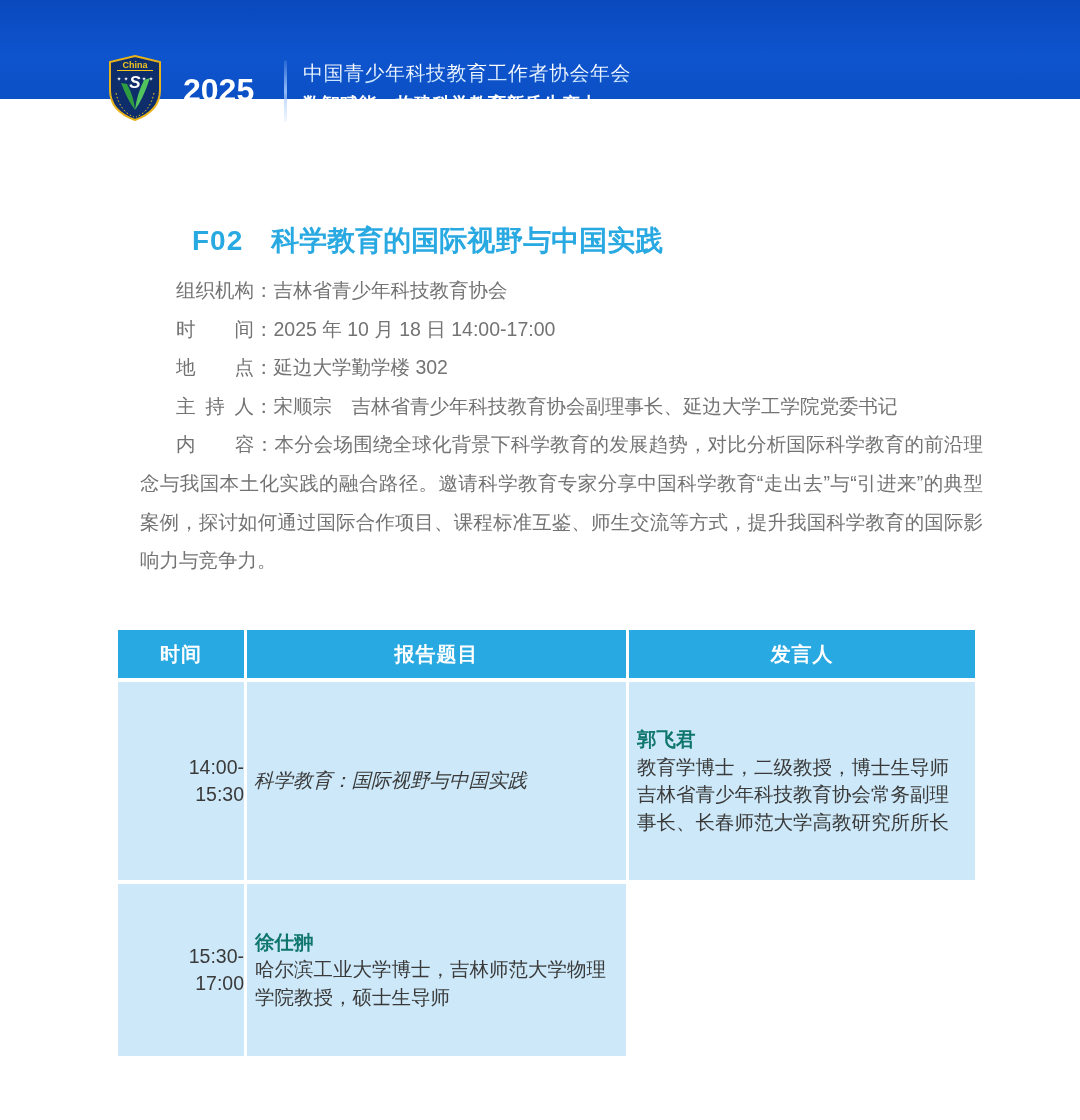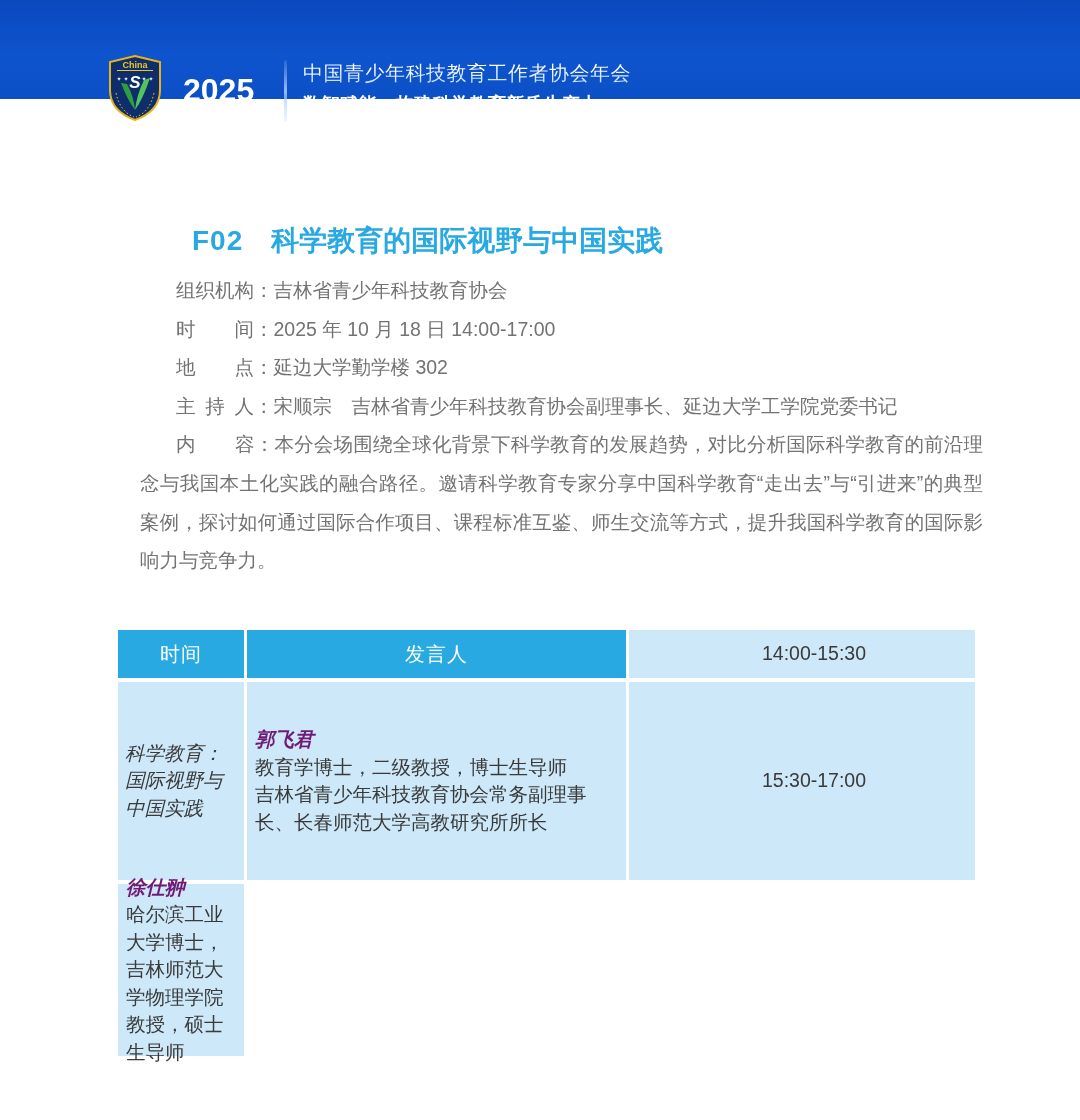--- a/index.html
+++ b/index.html
@@ -56,32 +56,32 @@
   
   .schedule {
     position:absolute; left:118px; top:630px; width:857px;
     display:grid;
     grid-template-columns:126px 379px 346px;
     grid-template-rows:48px 198px 172px;
     column-gap:3px; row-gap:4px;
     background:#ffffff;
   }
   .th {
-    background:#29a9e1; color:#ffffff; font-weight:400; font-size:20px;
+    background:#29a9e1; color:#ffffff; font-weight:700; font-size:20px;
     display:flex; align-items:center; justify-content:center;
     letter-spacing:1px;
   }
   .cell {
     background:#cde8f8; color:#3a3a3a; font-size:19.5px; line-height:27.5px;
     display:flex; flex-direction:column; justify-content:center;
   }
-  .cell.time { align-items:center; text-align:left;padding-left:24px; }
+  .cell.time { align-items:center; text-align:right;padding-left:24px; }
   .cell.topic { padding:6px 7px; text-align:left;font-style:italic; }
   .cell.speaker { padding:6px 10px 6px 8px; text-align:left; }
-  .speaker-name { font-weight:800; color:#701a75;font-style:italic; }
+  .speaker-name { font-weight:800; color:#0f766e; }
 </style>
 </head>
 <body>
 
 <div class="banner">
   <svg class="logo" viewBox="0 0 54 66" xmlns="http://www.w3.org/2000/svg">
     <path d="M27 1 L52 7 V35 C52 51 41 60 27 65 C13 60 2 51 2 35 V7 Z" fill="#0d2d6b" stroke="#e8b31a" stroke-width="2"></path>
     <text x="27" y="13" font-size="9" font-weight="bold" fill="#f2c51f" text-anchor="middle">China</text>
     <line x1="9" y1="15.5" x2="45" y2="15.5" stroke="#f2c51f" stroke-width="1.2"></line>
     <text x="11" y="26" font-size="6" fill="#ffffff" text-anchor="middle">✦</text>
@@ -108,20 +108,21 @@
     <div class="line">组织机构：吉林省青少年科技教育协会</div>
     <div class="line">时　　间：2025 年 10 月 18 日  14:00-17:00</div>
     <div class="line">地　　点：延边大学勤学楼 302</div>
     <div class="line">主 持 人：宋顺宗　吉林省青少年科技教育协会副理事长、延边大学工学院党委书记</div>
     <p class="para"><span class="label">内　　容：</span><span>本分会场围绕全球化背景下科学教育的发展趋势，对比分析国际科学教育的前沿理念与我国本土化实践的融合路径。邀请科学教育专家分享中国科学教育“走出去”与“引进来”的典型案例，探讨如何通过国际合作项目、课程标准互鉴、师生交流等方式，提升我国科学教育的国际影响力与竞争力。</span></p>
   </div>
 </div>
 
 <div class="schedule">
   <div class="th">时间</div>
+  <div class="th">报告题目</div>
   <div class="th">发言人</div>
 
   <div class="cell time">14:00-15:30</div>
   <div class="cell topic">科学教育：国际视野与中国实践</div>
   <div class="cell speaker">
     <div class="speaker-name">郭飞君</div>
     <div class="speaker-desc">教育学博士，二级教授，博士生导师</div>
     <div class="speaker-desc">吉林省青少年科技教育协会常务副理事长、长春师范大学高教研究所所长</div>
   </div>
 

